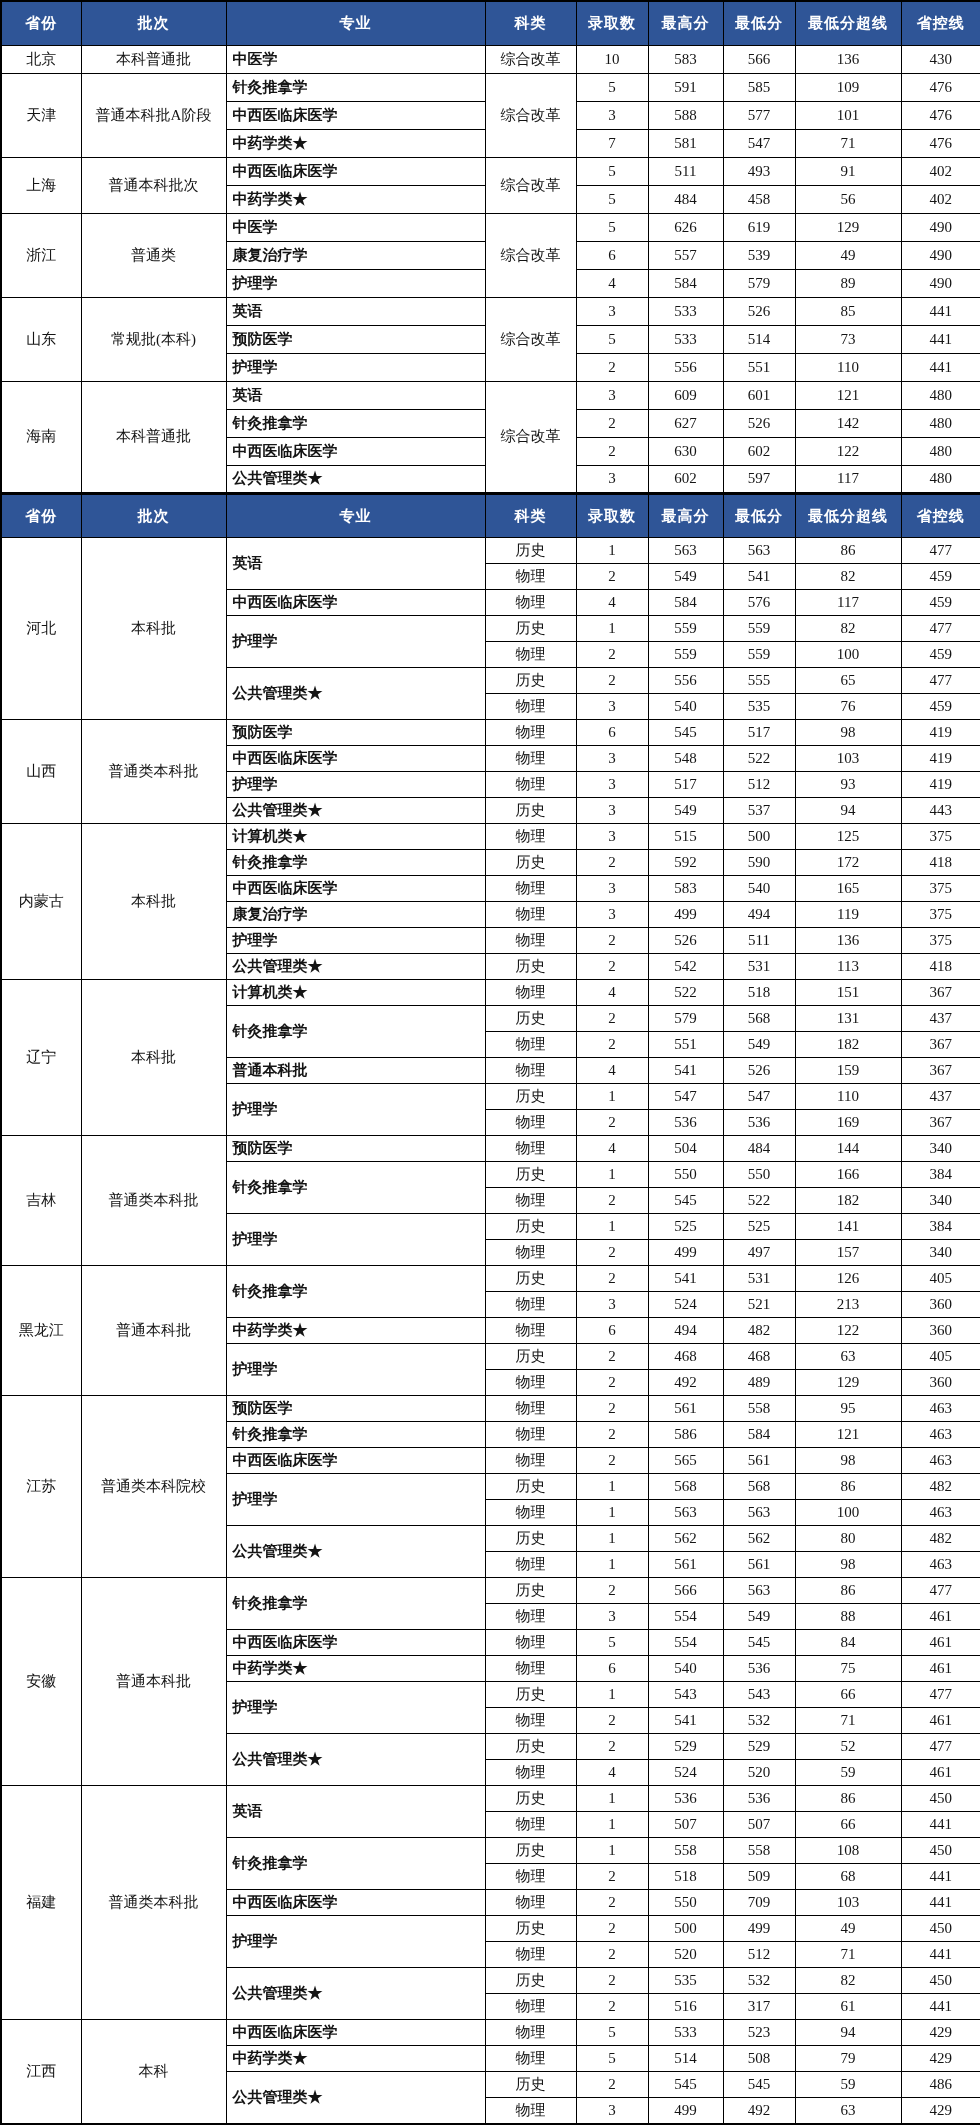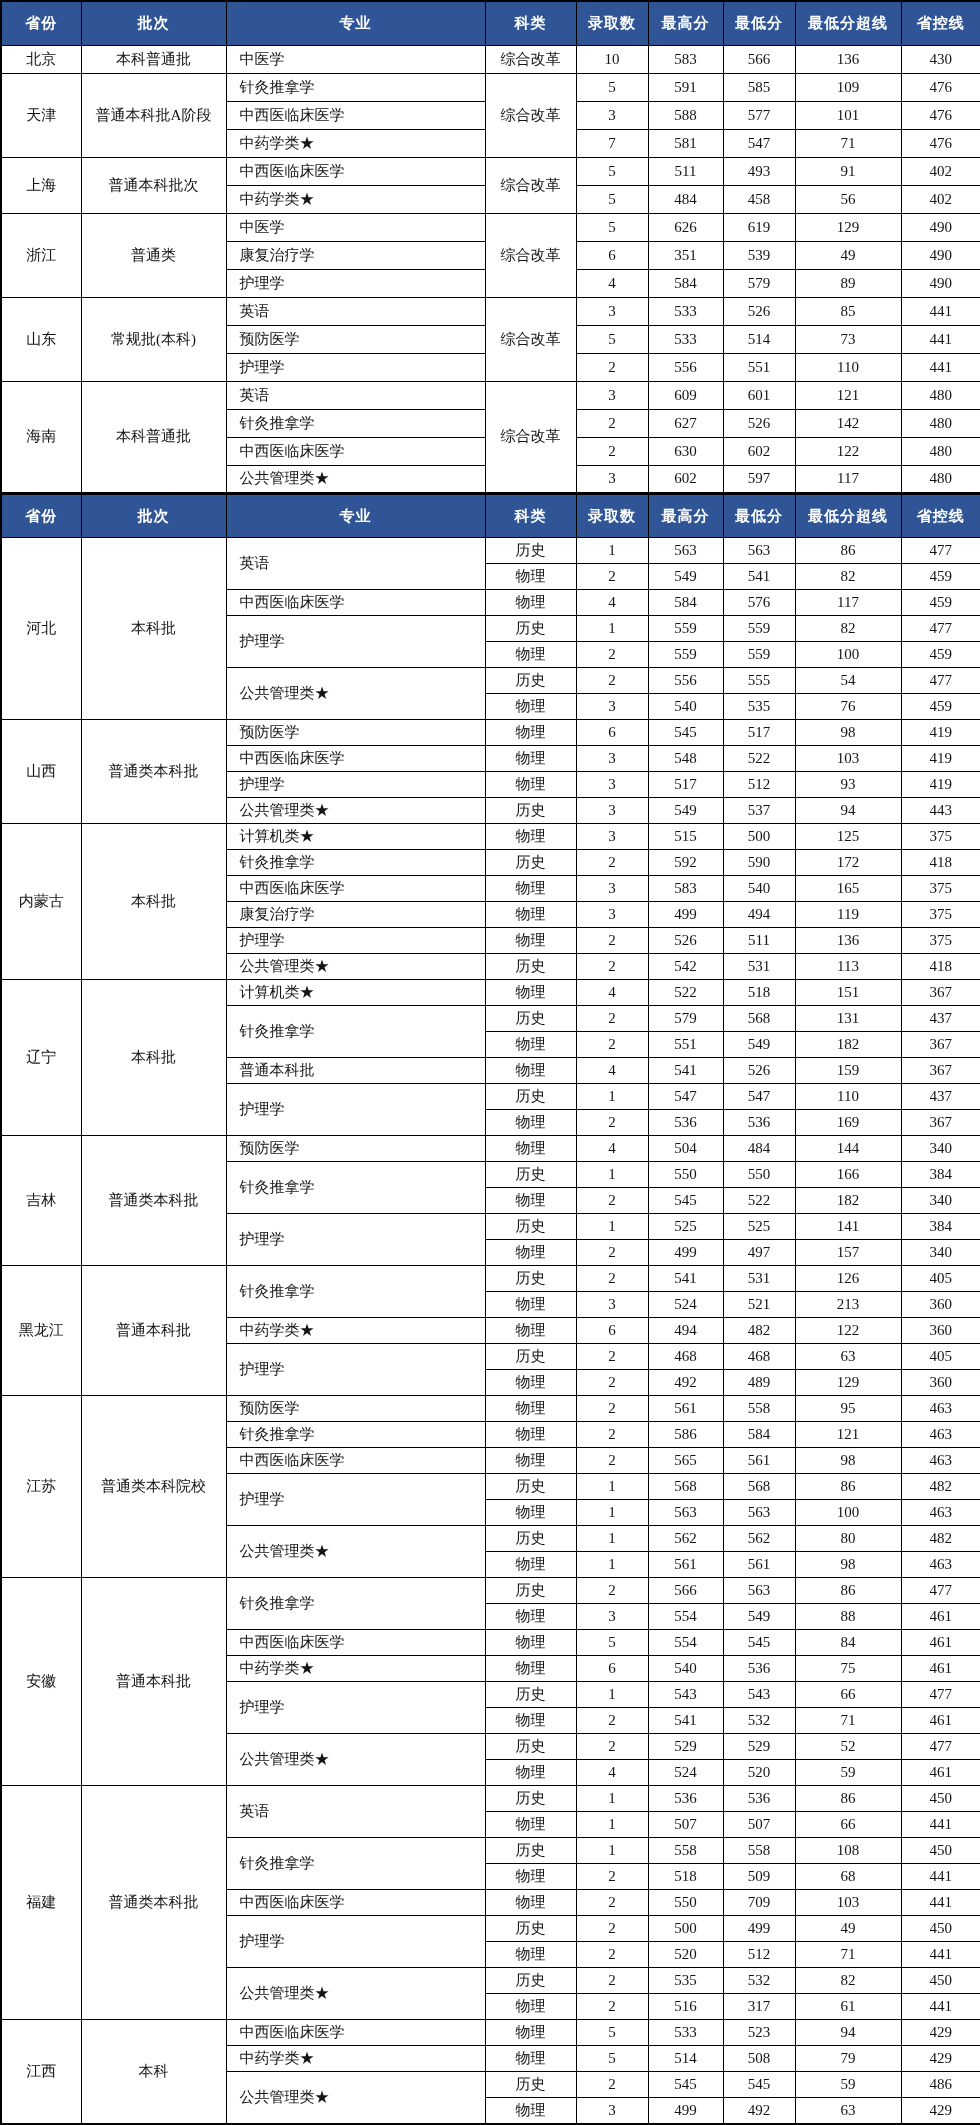--- a/index.html
+++ b/index.html
@@ -21,21 +21,21 @@
     overflow: hidden;
     line-height: 1.25;
   }
   th {
     background: var(--header-bg, #2F5597);
     color: var(--header-text, #ffffff);
     font-weight: bold;
     font-size: 15px;
     letter-spacing: 1px;
   }
-  td.major { text-align: left; padding-left: 13px; }
+  td.major { text-align: left; padding-left: 6px; font-weight: bold; }
   table.t1 thead tr { height: 44px; }
   table.t1 tbody tr { height: 28px; }
   table.t2 thead tr { height: 43px; }
   table.t2 tbody tr { height: 26px; }
   table.t2 { border-top: none; }
 </style>
 </head>
 <body>
 
 <div class="page">
@@ -130,21 +130,21 @@
           <td rowspan="3">综合改革</td>
           <td>5</td>
           <td>626</td>
           <td>619</td>
           <td>129</td>
           <td>490</td>
         </tr>
         <tr>
           <td class="major">康复治疗学</td>
           <td>6</td>
-          <td>351</td>
+          <td>557</td>
           <td>539</td>
           <td>49</td>
           <td>490</td>
         </tr>
         <tr>
           <td class="major">护理学</td>
           <td>4</td>
           <td>584</td>
           <td>579</td>
           <td>89</td>
@@ -285,21 +285,21 @@
           <td>559</td>
           <td>100</td>
           <td>459</td>
         </tr>
         <tr>
           <td class="major" rowspan="2">公共管理类★</td>
           <td>历史</td>
           <td>2</td>
           <td>556</td>
           <td>555</td>
-          <td>54</td>
+          <td>65</td>
           <td>477</td>
         </tr>
         <tr>
           <td>物理</td>
           <td>3</td>
           <td>540</td>
           <td>535</td>
           <td>76</td>
           <td>459</td>
         </tr>

